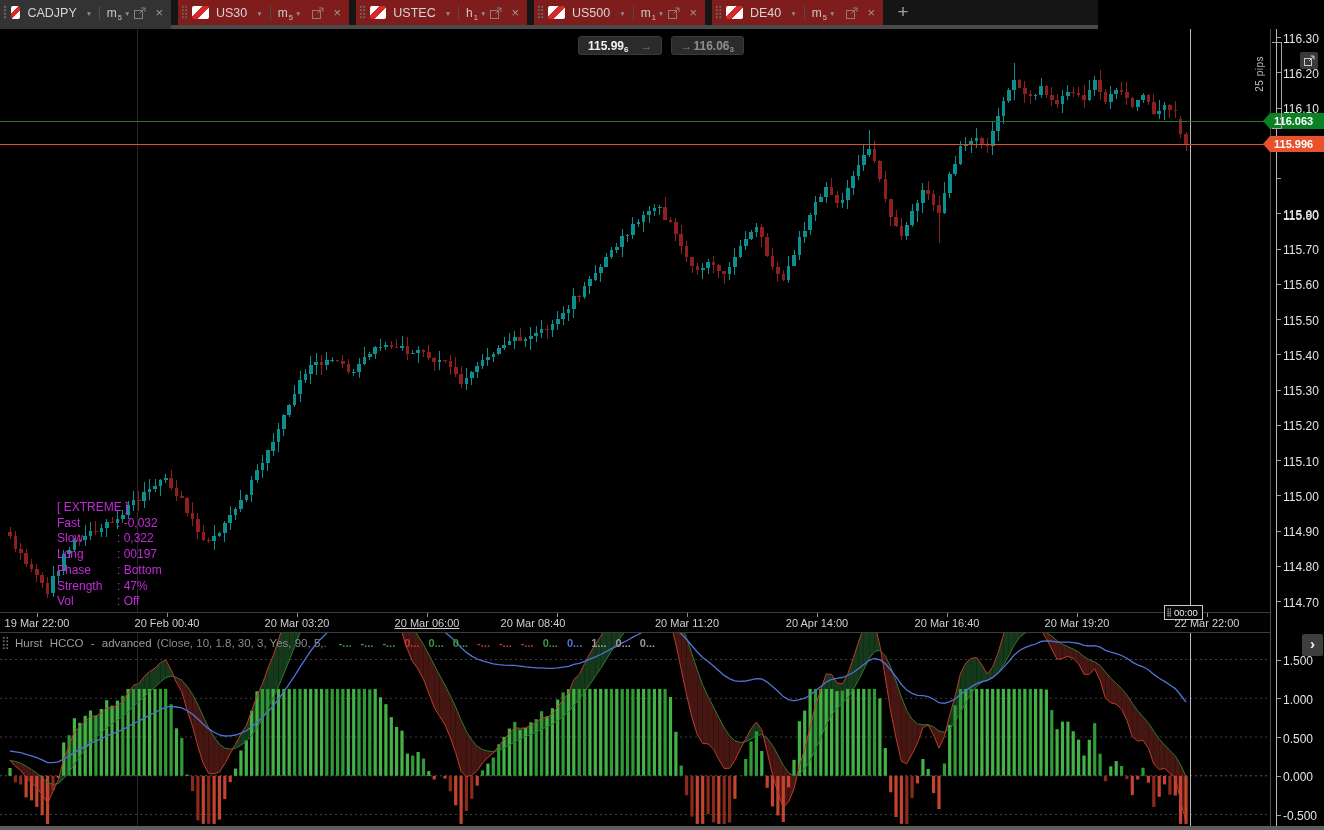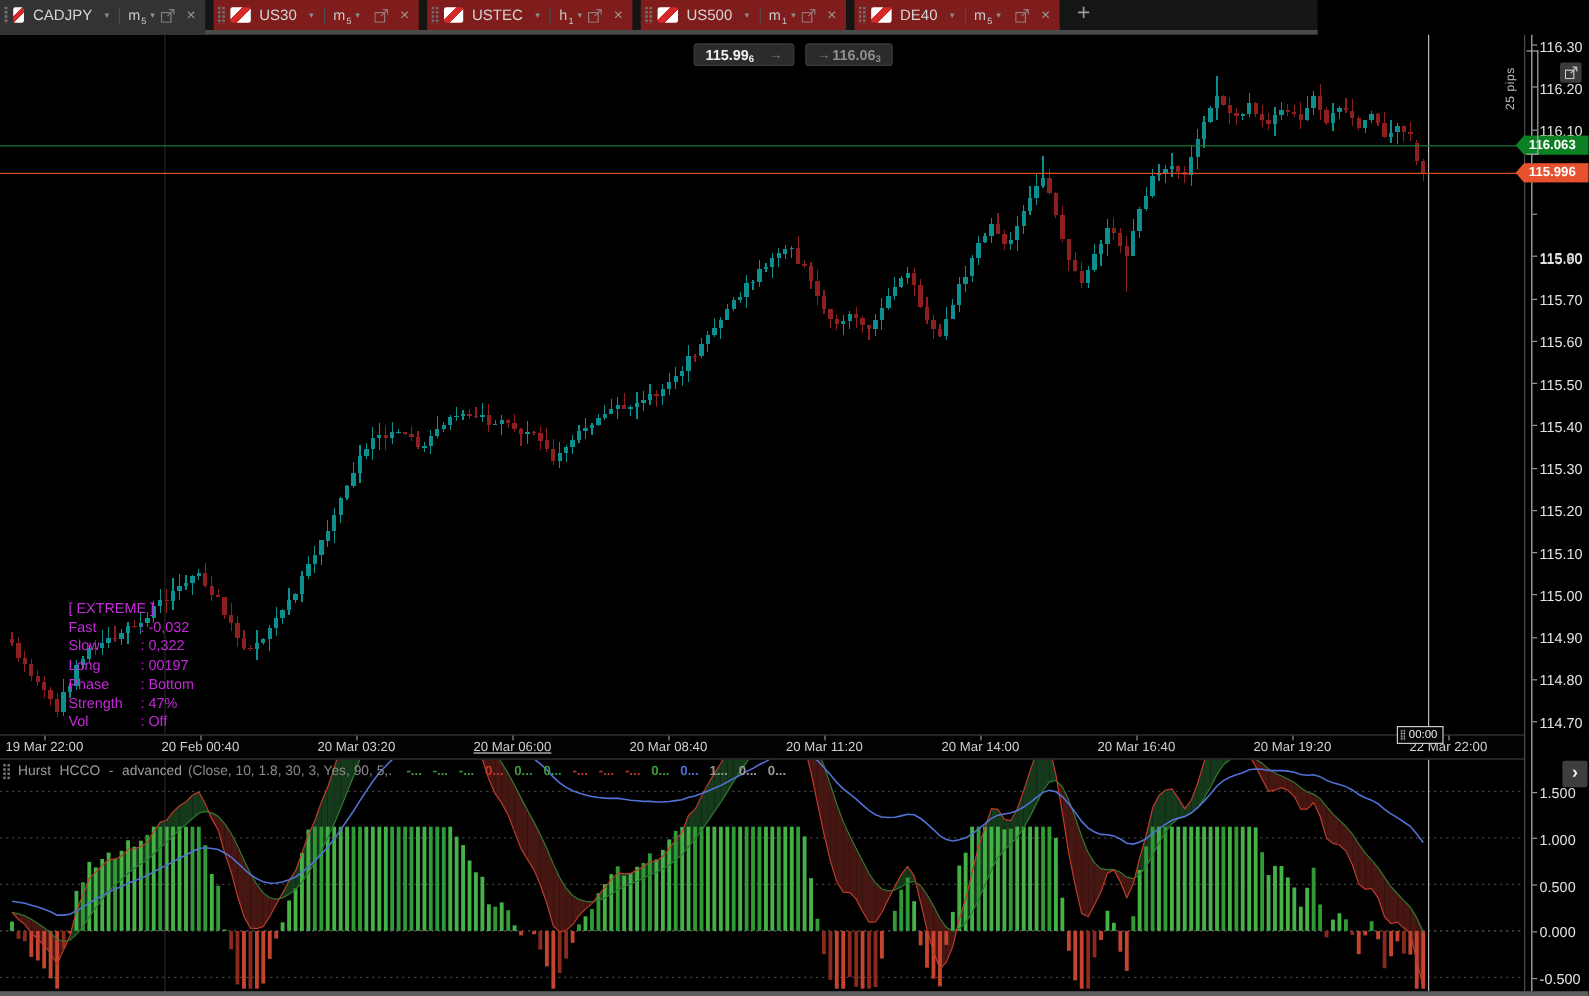--- a/index.html
+++ b/index.html
@@ -664,25 +664,25 @@
   <div class="time-axis" id="time-axis">
       <div class="time-tick" style="left: 37px;"></div>
       <div class="time-label" style="left: 37px;">19 Mar 22:00</div>
       <div class="time-tick" style="left: 167px;"></div>
       <div class="time-label" style="left: 167px;">20 Feb 00:40</div>
       <div class="time-tick" style="left: 297px;"></div>
       <div class="time-label" style="left: 297px;">20 Mar 03:20</div>
       <div class="time-tick" style="left: 427px;"></div>
       <div class="time-label" style="left: 427px; text-decoration: underline;">20 Mar 06:00</div>
       <div class="time-tick" style="left: 557px;"></div>
-      <div class="time-label" style="left: 557px;">20 Mar 08:40</div>
+      <div class="time-label" style="left: 533px;">20 Mar 08:40</div>
       <div class="time-tick" style="left: 687px;"></div>
       <div class="time-label" style="left: 687px;">20 Mar 11:20</div>
       <div class="time-tick" style="left: 817px;"></div>
-      <div class="time-label" style="left: 817px;">20 Mar 14:00</div>
+      <div class="time-label" style="left: 817px;">20 Apr 14:00</div>
       <div class="time-tick" style="left: 947px;"></div>
       <div class="time-label" style="left: 947px;">20 Mar 16:40</div>
       <div class="time-tick" style="left: 1077px;"></div>
       <div class="time-label" style="left: 1077px;">20 Mar 19:20</div>
       <div class="time-tick" style="left: 1207px;"></div>
       <div class="time-label" style="left: 1207px;">22 Mar 22:00</div>
     </div>
   <div class="session-badge">
     <span class="bgrip"></span>
     <span>00:00</span>

